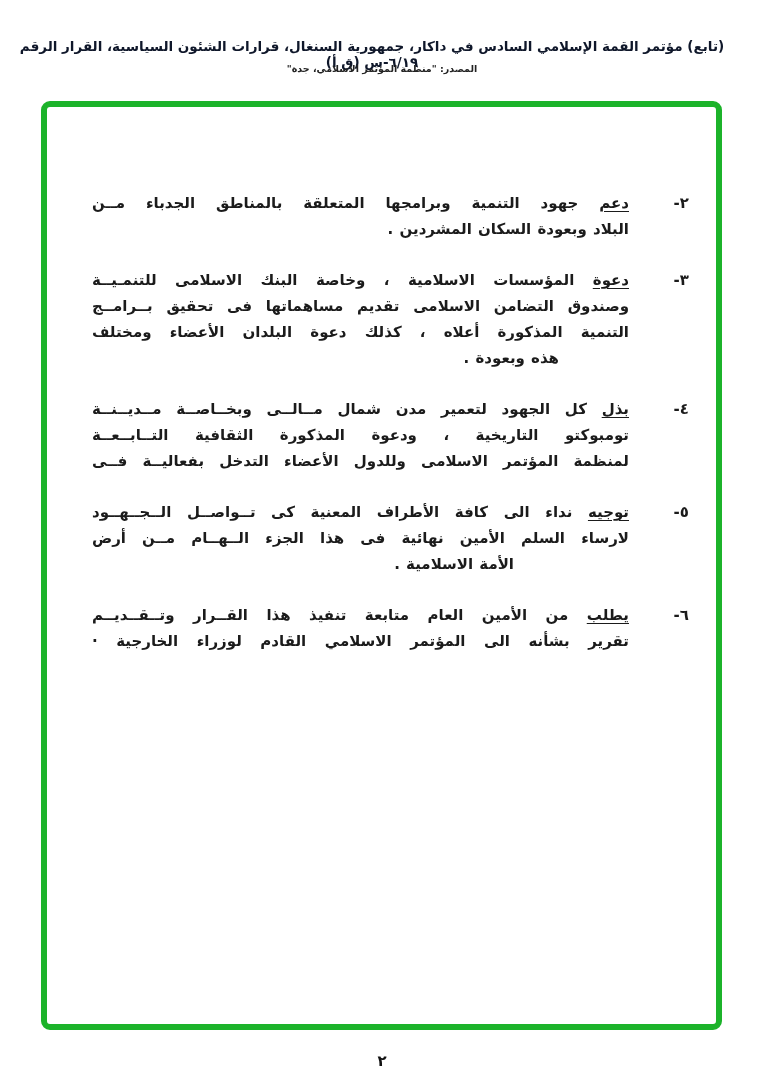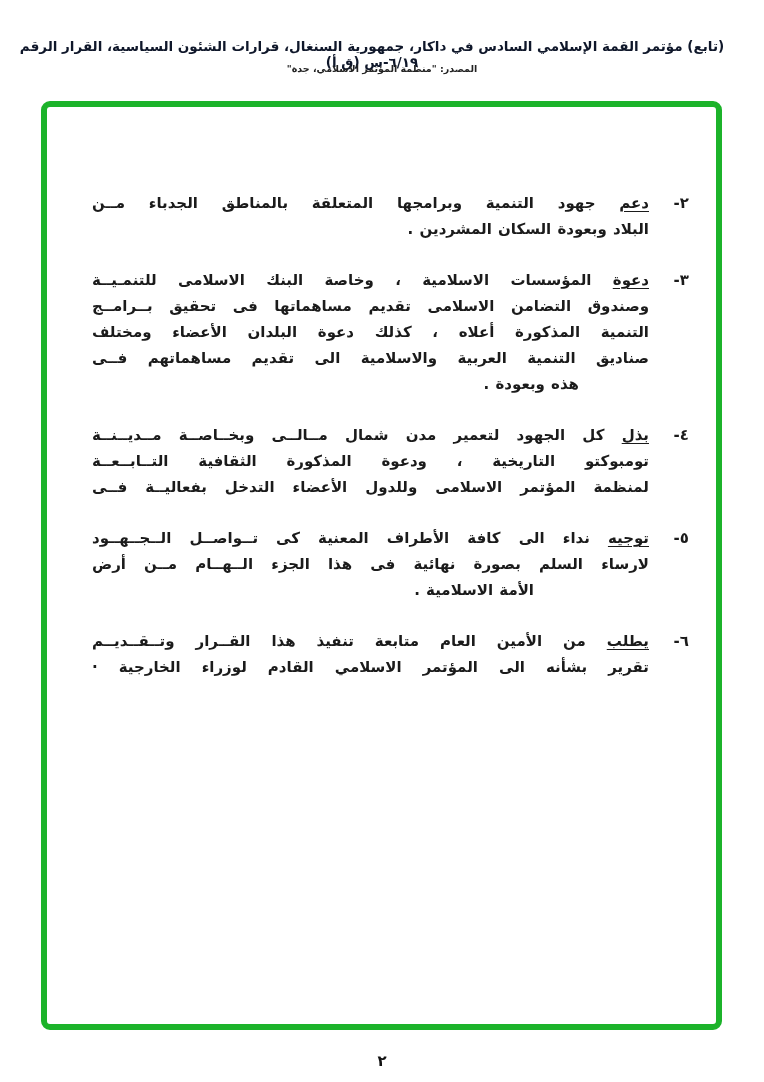--- a/index.html
+++ b/index.html
@@ -41,21 +41,21 @@
   }
   .doc-item {
     display: flex; flex-direction: row;
     margin-bottom: 25px;
   }
   .marker {
     flex: 0 0 36px;
     font-size: 15px; font-weight: 700; line-height: 26px;
     text-align: right;
   }
-  .lines { flex: 1 1 auto; min-width: 0; margin-right: 4px; }
+  .lines { flex: 1 1 auto; min-width: 0; margin-right: 24px; }
   .line {
     font-size: 15px; font-weight: 700; line-height: 26px;
     max-height: 26px; overflow: hidden;
     text-align: justify; text-align-last: justify;
     word-spacing: 1px;
   }
   .line.last { text-align-last: right; }
   .lead { text-decoration: underline; text-underline-offset: 3px; }
 
   
@@ -83,37 +83,36 @@
             <div class="line"><span class="lead">دعم</span> جهود التنمية وبرامجها المتعلقة بالمناطق الجدباء مــن</div>
             <div class="line last" style="padding-right: 0px;">البلاد وبعودة السكان المشردين .</div>
           </div>
         </div>
         <div class="doc-item">
           <span class="marker">٣-</span>
           <div class="lines">
             <div class="line"><span class="lead">دعوة</span> المؤسسات الاسلامية ، وخاصة البنك الاسلامى للتنمـيــة</div>
             <div class="line">وصندوق التضامن الاسلامى تقديم مساهماتها فى تحقيق بــرامــج</div>
             <div class="line">التنمية المذكورة أعلاه ، كذلك دعوة البلدان الأعضاء ومختلف</div>
-            <div class="line">صناديق التنمية العربية والاسلامية الى تقديم مساهماتهم فــى</div>
             <div class="line last" style="padding-right: 70px;">هذه وبعودة .</div>
           </div>
         </div>
         <div class="doc-item">
           <span class="marker">٤-</span>
           <div class="lines">
             <div class="line"><span class="lead">بذل</span> كل الجهود لتعمير مدن شمال مــالــى وبخــاصــة مــديــنــة</div>
             <div class="line">تومبوكتو التاريخية ، ودعوة المذكورة الثقافية التــابــعــة</div>
             <div class="line">لمنظمة المؤتمر الاسلامى وللدول الأعضاء التدخل بفعاليــة فــى</div>
           </div>
         </div>
         <div class="doc-item">
           <span class="marker">٥-</span>
           <div class="lines">
             <div class="line"><span class="lead">توجيه</span> نداء الى كافة الأطراف المعنية كى تــواصــل الــجــهــود</div>
-            <div class="line">لارساء السلم بصورة نهائية فى هذا الجزء الــهــام مــن أرض</div>
+            <div class="line">لارساء السلم الأمين نهائية فى هذا الجزء الــهــام مــن أرض</div>
             <div class="line last" style="padding-right: 115px;">الأمة الاسلامية .</div>
           </div>
         </div>
         <div class="doc-item">
           <span class="marker">٦-</span>
           <div class="lines">
             <div class="line"><span class="lead">يطلب</span> من الأمين العام متابعة تنفيذ هذا القــرار وتــقــديــم</div>
             <div class="line">تقرير بشأنه الى المؤتمر الاسلامي القادم لوزراء الخارجية ·</div>
           </div>
         </div>

